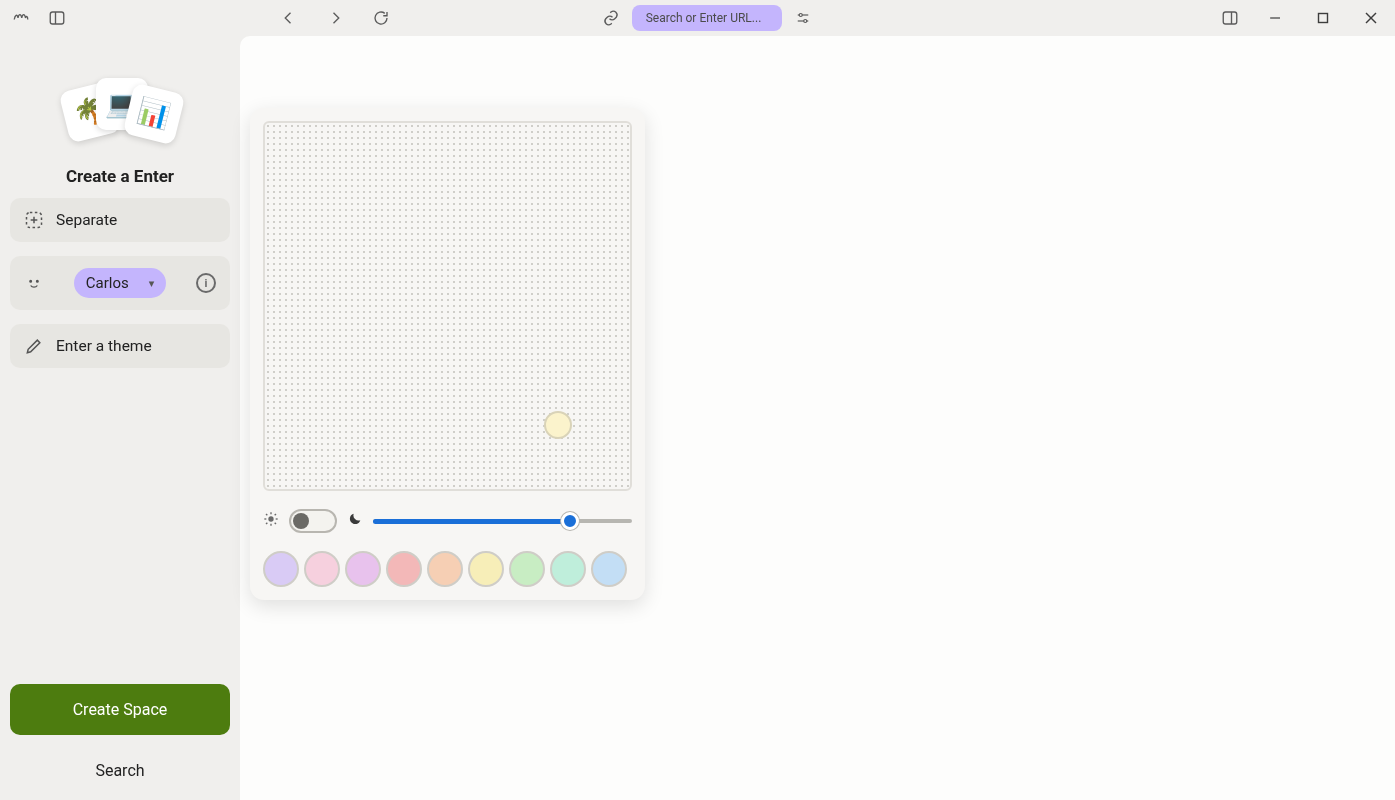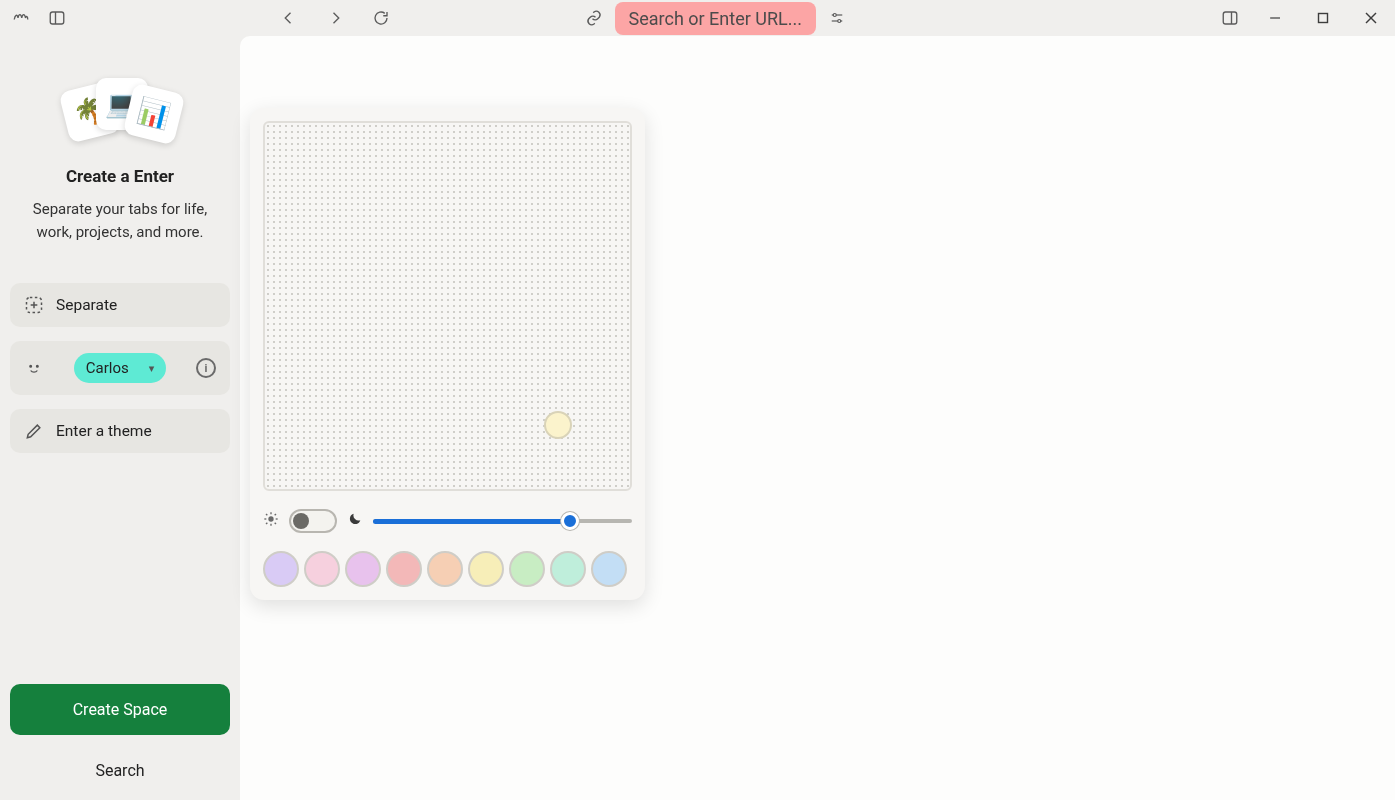--- a/index.html
+++ b/index.html
@@ -6,42 +6,42 @@
   html, body { width: 1395px; height: 800px; overflow: hidden; background: #f0efed; }
   .app { display: flex; flex-direction: column; width: 100%; height: 100%; }
   
   .titlebar { display: flex; align-items: center; height: 36px; padding: 0 10px; gap: 10px; }
   .titlebar .left-group { display: flex; align-items: center; gap: 14px; }
   .titlebar .nav-group { display: flex; align-items: center; gap: 24px; margin-left: 200px; }
   .titlebar .center-group { display: flex; align-items: center; gap: 10px; margin-left: auto; margin-right: auto; }
   .titlebar .right-group { display: flex; align-items: center; gap: 20px; margin-left: auto; }
   .icon-btn { width: 22px; height: 22px; display:flex; align-items:center; justify-content:center; color:#5b5b5b; cursor:pointer; }
   .icon-btn svg { width:18px; height:18px; }
-  .search-box { background:#fca5a5; border-radius:8px; padding:6px 14px; font-size:18px; color:#4b4b4b; min-width:150px; cursor:text; }
+  .search-box { background:#c4b5fd; border-radius:8px; padding:6px 14px; font-size:12px; color:#4b4b4b; min-width:150px; cursor:text; }
   .win-btn { width:28px; height:28px; display:flex; align-items:center; justify-content:center; color:#3d3d3d; cursor:pointer;}
   .win-btn svg { width:12px; height:12px; }
   
   .body { flex:1; display:flex; }
   .sidebar { width:240px; padding:10px 10px; display:flex; flex-direction:column; }
   .main { flex:1; background:#fdfdfc; border-radius:10px 0 0 0; position:relative; margin-top:0; }
   
   .cardstack { position:relative; width:120px; height:70px; margin:30px auto 20px; }
   .cardstack .card { position:absolute; width:52px; height:52px; border-radius:10px; background:#fff; box-shadow:0 2px 6px rgba(0,0,0,0.15); display:flex; align-items:center; justify-content:center; font-size:26px;}
   .cardstack .c1 { left:4px; top:10px; transform:rotate(-14deg); }
   .cardstack .c2 { left:36px; top:2px; }
   .cardstack .c3 { left:68px; top:12px; transform:rotate(14deg); }
   .sidebar h2 { text-align:center; font-size:17px; font-weight:700; color:#222; margin-bottom:12px;}
   .sidebar .subtitle { text-align:center; font-size:15px; color:#333; line-height:1.5; padding:0 4px; margin-bottom:40px;}
   .option { display:flex; align-items:center; gap:12px; background:#e7e6e2; border-radius:10px; padding:12px 14px; margin-bottom:14px; cursor:pointer; font-size:15.5px; color:#222;}
   .option .opt-icon { width:20px; height:20px; display:flex; align-items:center; justify-content:center; }
   .option.profile { justify-content:space-between; }
-  .chip { display:flex; align-items:center; gap:20px; background:#5eead4; border-radius:16px; padding:6px 12px; font-size:15px; cursor:pointer;}
+  .chip { display:flex; align-items:center; gap:20px; background:#c4b5fd; border-radius:16px; padding:6px 12px; font-size:15px; cursor:pointer;}
   .chip .chev { font-size:11px; color:#555;}
   .sidebar .spacer { flex:1; }
-  .primary-btn { background:#15803d; color:#fff; border:none; border-radius:10px; padding:16px; font-size:16px; cursor:pointer; width:100%; margin-bottom:16px;}
+  .primary-btn { background:#4d7c0f; color:#fff; border:none; border-radius:10px; padding:16px; font-size:16px; cursor:pointer; width:100%; margin-bottom:16px;}
   .cancel-btn { background:transparent; border:none; font-size:16px; color:#222; cursor:pointer; padding:10px; width:100%;}
   
   .panel { position:absolute; top:72px; left:10px; width:395px; background:#f7f6f4; border-radius:14px; box-shadow:0 6px 20px rgba(0,0,0,0.12); padding:13px; }
   .preview { width:100%; height:370px; border:2px solid #e0ded9; border-radius:6px; background-image: radial-gradient(circle,#cfcec9 1px, transparent 1px); background-size:6px 6px; position:relative;}
   .preview-dot { position:absolute; width:28px; height:28px; border-radius:50%; background:#fbf3cc; border:2px solid #d9d3b8; right:58px; bottom:50px;}
   .controls-row { display:flex; align-items:center; gap:10px; margin-top:18px;}
   .toggle { width:48px; height:24px; border:2px solid #b8b6b0; border-radius:14px; position:relative; background:#f4f3ef; cursor:pointer;}
   .toggle .knob { position:absolute; width:16px; height:16px; border-radius:50%; background:#6b6a66; top:2px; left:2px;}
   .slider { flex:1; position:relative; height:20px; display:flex; align-items:center;}
   .slider .track-full { position:absolute; height:4px; background:#b7b6b1; width:100%; border-radius:3px;}
@@ -136,21 +136,20 @@
 
   <div class="body">
 
     <div class="sidebar">
       <div class="cardstack">
         <div class="card c1">🌴</div>
         <div class="card c2">💻</div>
         <div class="card c3">📊</div>
       </div>
       <h2>Create a Enter</h2>
-      <p class="subtitle">Separate your tabs for life, work, projects, and more.</p>
 
       <div class="option">
         <span class="opt-icon">
           <svg viewBox="0 0 24 24" fill="none" stroke="#555" stroke-width="1.8" stroke-dasharray="3 3">
               <rect x="3" y="3" width="18" height="18" rx="4"></rect>
               <line x1="12" y1="8" x2="12" y2="16" stroke-dasharray="0"></line>
               <line x1="8" y1="12" x2="16" y2="12" stroke-dasharray="0"></line>
             </svg>
         </span>
         <span>Separate</span>

